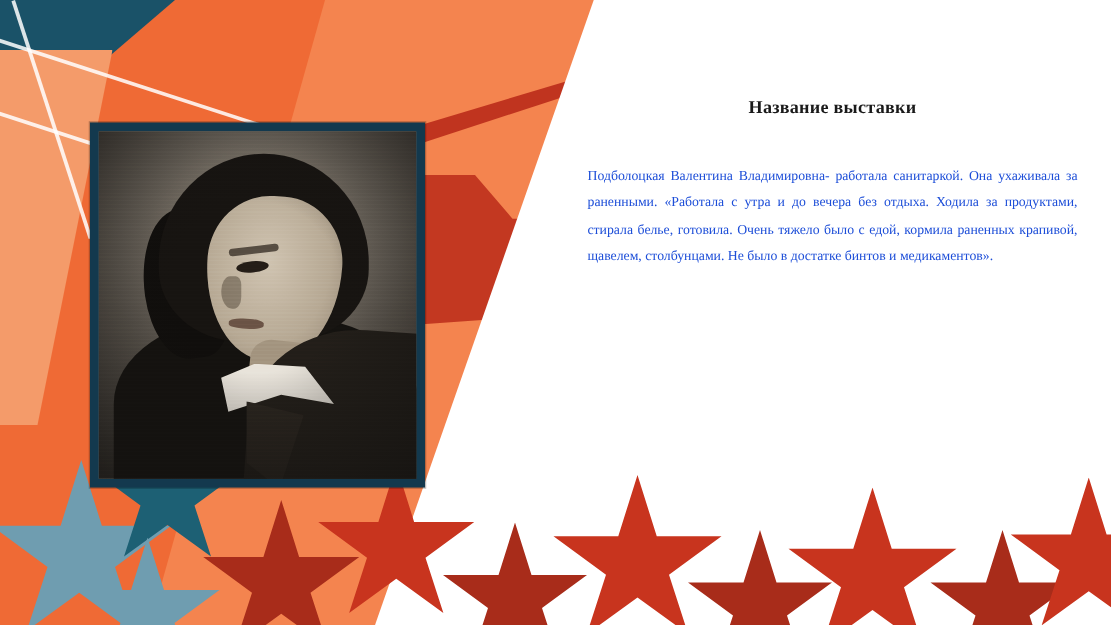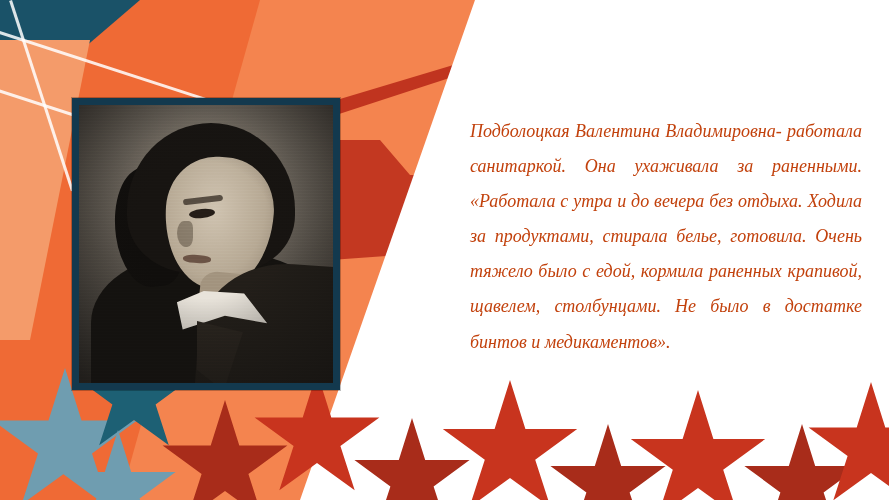--- a/index.html
+++ b/index.html
@@ -244,26 +244,25 @@
   .title-sub {
     text-align: center;
     font-weight: bold;
     font-size: 14.5px;
     color: #1f3f8f;
     margin-top: 4px;
     letter-spacing: .2px;
   }
   .body-text {
     margin-top: 36px;
-    font-size: 18px;
-    color: #c2410c;
+    font-size: 11px;
+    color: #1d4ed8;
     line-height: 1.95;
     text-align: justify;
     text-justify: inter-word;
-    font-style: italic;
   }
   .body-text p { margin: 0; }
 </style>
 </head>
 <body>
 
 <div class="slide">
 
   <div class="bg-layer">
     <div class="shape sh-teal-main"></div>
@@ -305,18 +304,19 @@
       <div class="ph-neck"></div>
       <div class="ph-jacket2"></div>
       <div class="ph-collar"></div>
       <div class="ph-lapel"></div>
       <div class="ph-vign"></div>
       <div class="ph-grain"></div>
     </div>
   </div>
 
   <div class="text-panel">
+    <div class="title-line">Название выставки</div>
     <div class="body-text">
       <p>Подболоцкая Валентина  Владимировна-  работала санитаркой.  Она ухаживала  за раненными.  «Работала с утра и до вечера без отдыха. Ходила за продуктами,  стирала белье, готовила. Очень тяжело было с едой, кормила раненных крапивой, щавелем,  столбунцами.  Не было в достатке бинтов и медикаментов».</p>
     </div>
   </div>
 
 </div>
 
 </body></html>

